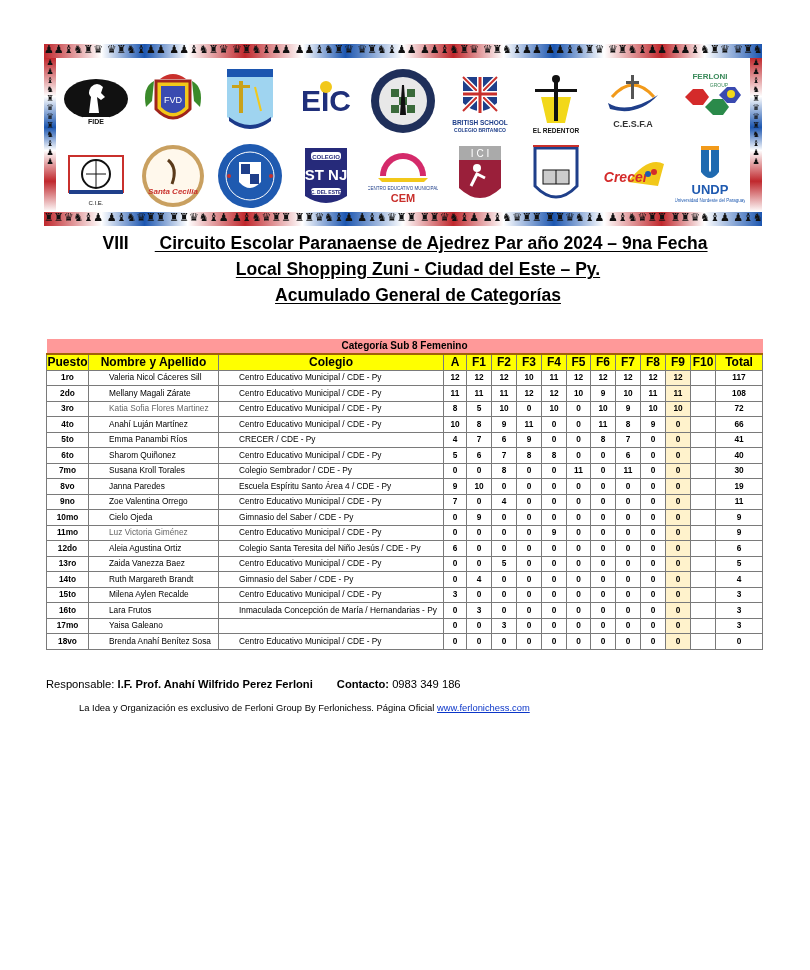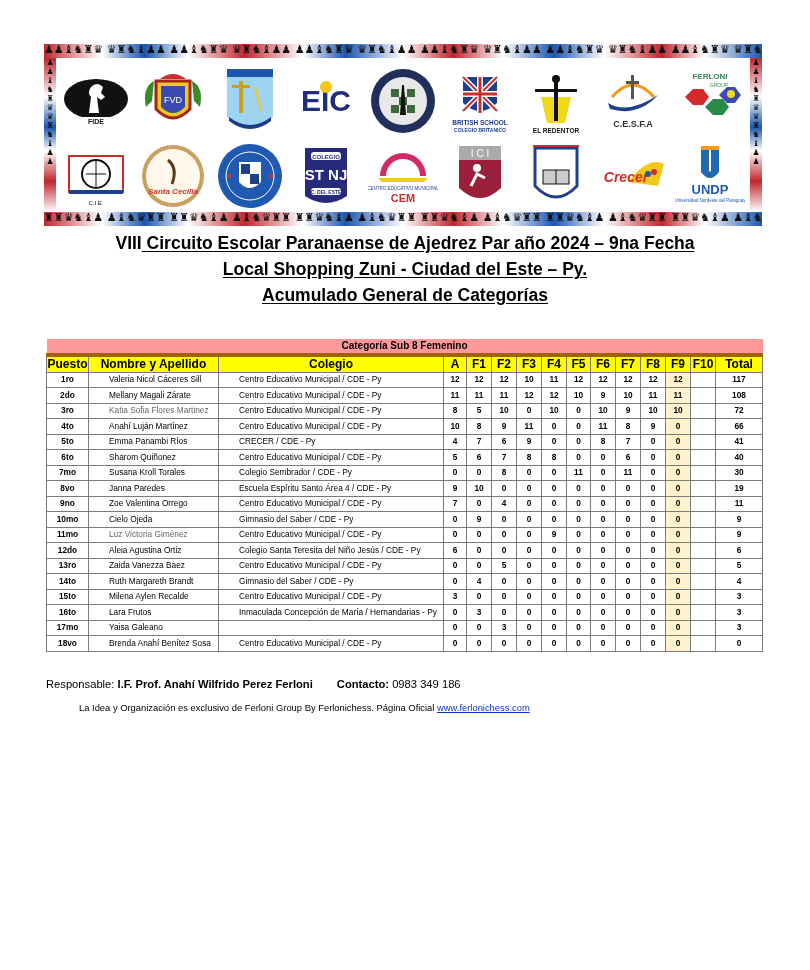--- a/index.html
+++ b/index.html
@@ -25,31 +25,31 @@
   .logo-row { position: absolute; left: 14px; right: 14px; display: flex; justify-content: space-around; align-items: center; }
   .logo-row.r1 { top: 16px; height: 82px; }
   .logo-row.r2 { top: 96px; height: 72px; }
   .logo { width: 70px; height: 68px; position: relative; display: flex; align-items: center; justify-content: center; }
   .logo svg { width: 70px; height: 68px; }
 
   
   .titles { position: absolute; left: 0; width: 810px; top: 230px; text-align: center; }
   .title-line { font-family: "Liberation Sans", sans-serif; font-weight: bold; font-size: 17.5px;
                 line-height: 26px; height: 26px; color: #000; }
-  .title-line .u { text-decoration: underline; text-underline-offset: 2px; }
+  .title-line .u { text-decoration: underline; text-underline-offset: 2px; padding-left: 26px; }
 
   
   .tbl { position: absolute; left: 46px; top: 339px; width: 716px; border-collapse: collapse;
          table-layout: fixed; font-family: "Liberation Sans", sans-serif; }
   .tbl td, .tbl th { padding: 0; height: 14.5px; font-size: 8.3px; line-height: 13px;
          border: 1px solid #7a7a7a; overflow: hidden; white-space: nowrap; }
   .tbl .caption-row th { background: #000; color: #fff; font-size: 11px; font-weight: bold;
          border: none; height: 15px; line-height: 15px; }
   .tbl .cat-row th { background: #ff9999; color: #000; font-size: 10px; font-weight: bold;
-         border: none; border-bottom: 4px solid #a16207; height: 14px; line-height: 14px; }
+         border: none; border-bottom: 2px solid #a16207; height: 14px; line-height: 14px; }
   .tbl .hdr-row th { background: #ffff00; color: #000; font-weight: bold; font-size: 12px;
          text-align: center; }
   .tbl td.pos { font-weight: bold; text-align: center; }
   .tbl td.name, .tbl td.school { text-align: left; padding-left: 20px; }
   .tbl td.name.light { color: #666; }
   .tbl td.num { font-weight: bold; text-align: center; }
   .tbl td.f9 { background: #fff2cc; }
   .tbl td.total { font-weight: bold; text-align: center; }
 
   

